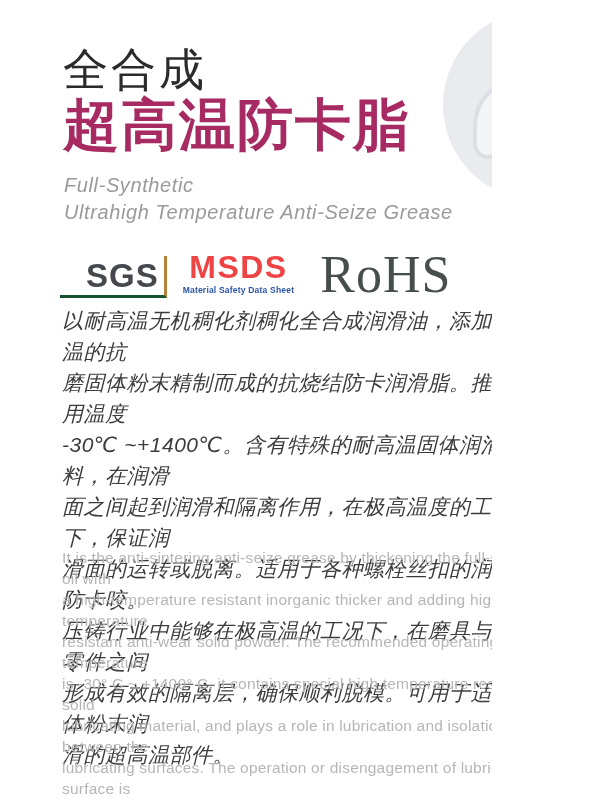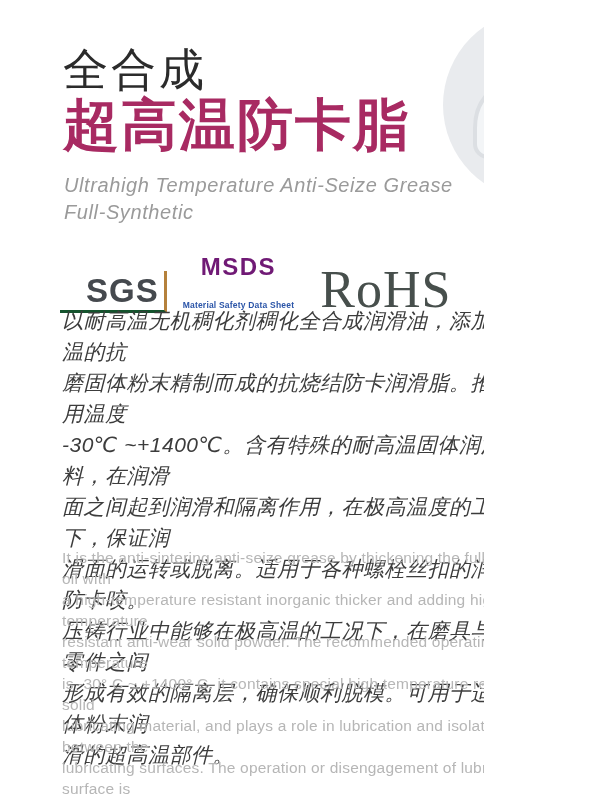--- a/index.html
+++ b/index.html
@@ -1,18 +1,19 @@
 <!DOCTYPE html>
 <html><head>
 <meta charset="utf-8">
 <style>
   html,body{margin:0;padding:0;background:#ffffff;}
   .page{
     position:relative;width:484px;height:800px;background:#ffffff;overflow:hidden;
     font-family:"Liberation Sans","DejaVu Sans",sans-serif;
+    padding-left:8px;
   }
   .product-photo{position:absolute;left:438px;top:2px;width:200px;height:210px;}
 
   .title-block{position:absolute;left:63px;top:42px;}
   .title-cn{
     margin:0;font-size:45px;color:#2b2b2b;font-weight:500;
     letter-spacing:3px;line-height:56px;
   }
   .title-cn2{
     margin:0;font-size:56px;color:#a82a62;font-weight:700;
@@ -23,22 +24,22 @@
     font-size:20px;line-height:27px;letter-spacing:0.6px;
   }
 
   .certs{position:absolute;left:60px;top:252px;display:flex;align-items:flex-end;}
   .sgs{
     position:relative;padding:2px 5px 1px 26px;
     border-bottom:3px solid #14532d;border-right:3px solid #b5813c;
   }
   .sgs-word{font-weight:700;font-size:33px;color:#45494e;letter-spacing:1px;line-height:36px;}
   .msds{margin-left:16px;display:flex;flex-direction:column;align-items:center;padding-bottom:3px;}
-  .msds-word{font-weight:700;font-size:24px;color:#701a75;line-height:30px;letter-spacing:1.5px;}
-  .msds-cap{font-size:8.5px;color:#2b55a8;font-weight:700;letter-spacing:0.2px;margin-top:18px;white-space:nowrap;}
+  .msds-word{font-weight:700;font-size:32px;color:#ef4444;line-height:30px;letter-spacing:1.5px;}
+  .msds-cap{font-size:8.5px;color:#2b55a8;font-weight:700;letter-spacing:0.2px;margin-top:3px;white-space:nowrap;}
   .rohs{
     margin-left:26px;font-family:"Liberation Serif","DejaVu Serif",serif;
     font-size:52px;color:#474f4c;line-height:44px;letter-spacing:1px;padding-bottom:1px;
   }
 
   .desc-cn{
     position:absolute;left:62px;top:305px;width:494px;margin:0;
     font-size:21px;line-height:31px;color:#3c3c3c;white-space:pre-line;
     letter-spacing:0.5px;
     font-style:italic;
@@ -75,22 +76,22 @@
       <path d="M86 88 C60 94 50 106 50 126 L50 142" stroke="#f3f5f7" stroke-width="22" fill="none" stroke-linecap="round"></path>
     </g>
   </svg>
 
   <div class="title-block">
     <h1 class="title-cn">全合成</h1>
     <h1 class="title-cn2">超高温防卡脂</h1>
   </div>
 
   <div class="subtitle">
+    <div>Full-Synthetic</div>
     <div>Ultrahigh Temperature Anti-Seize Grease</div>
-    <div>Full-Synthetic</div>
   </div>
 
   <div class="certs">
     <div class="sgs">
       <span class="sgs-word">SGS</span>
     </div>
     <div class="msds">
       <span class="msds-word">MSDS</span>
       <span class="msds-cap">Material Safety Data Sheet</span>
     </div>

